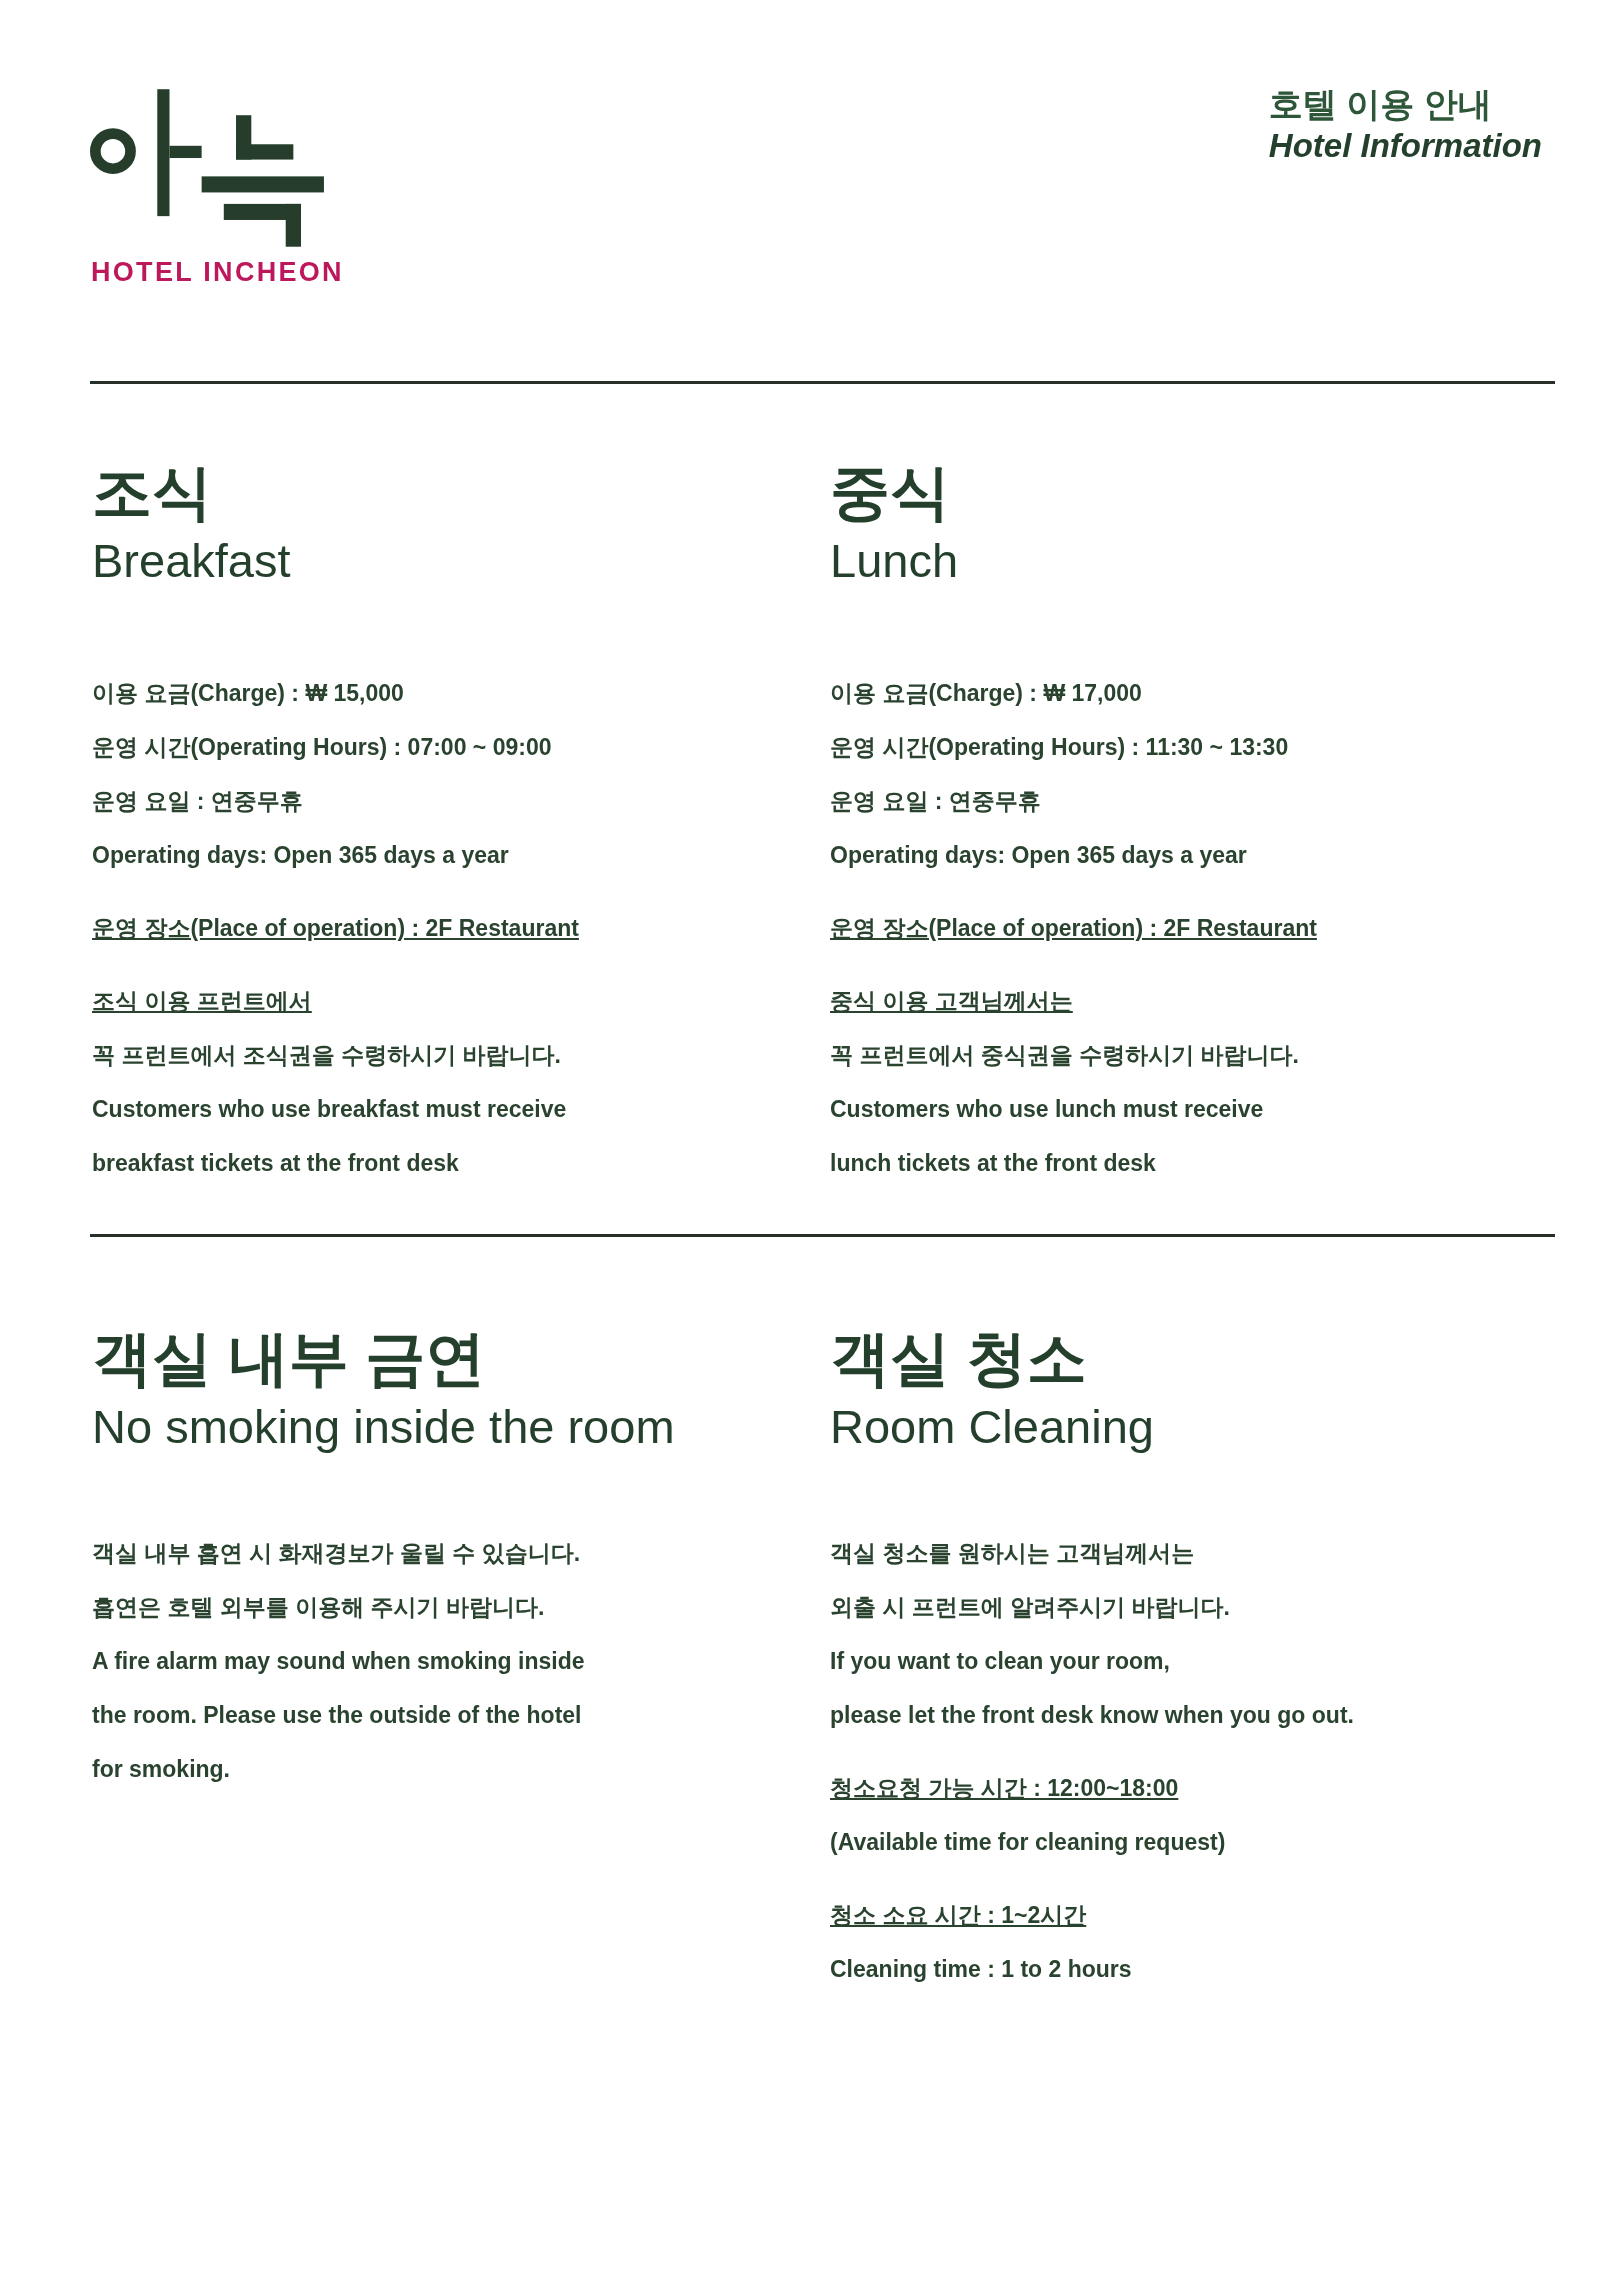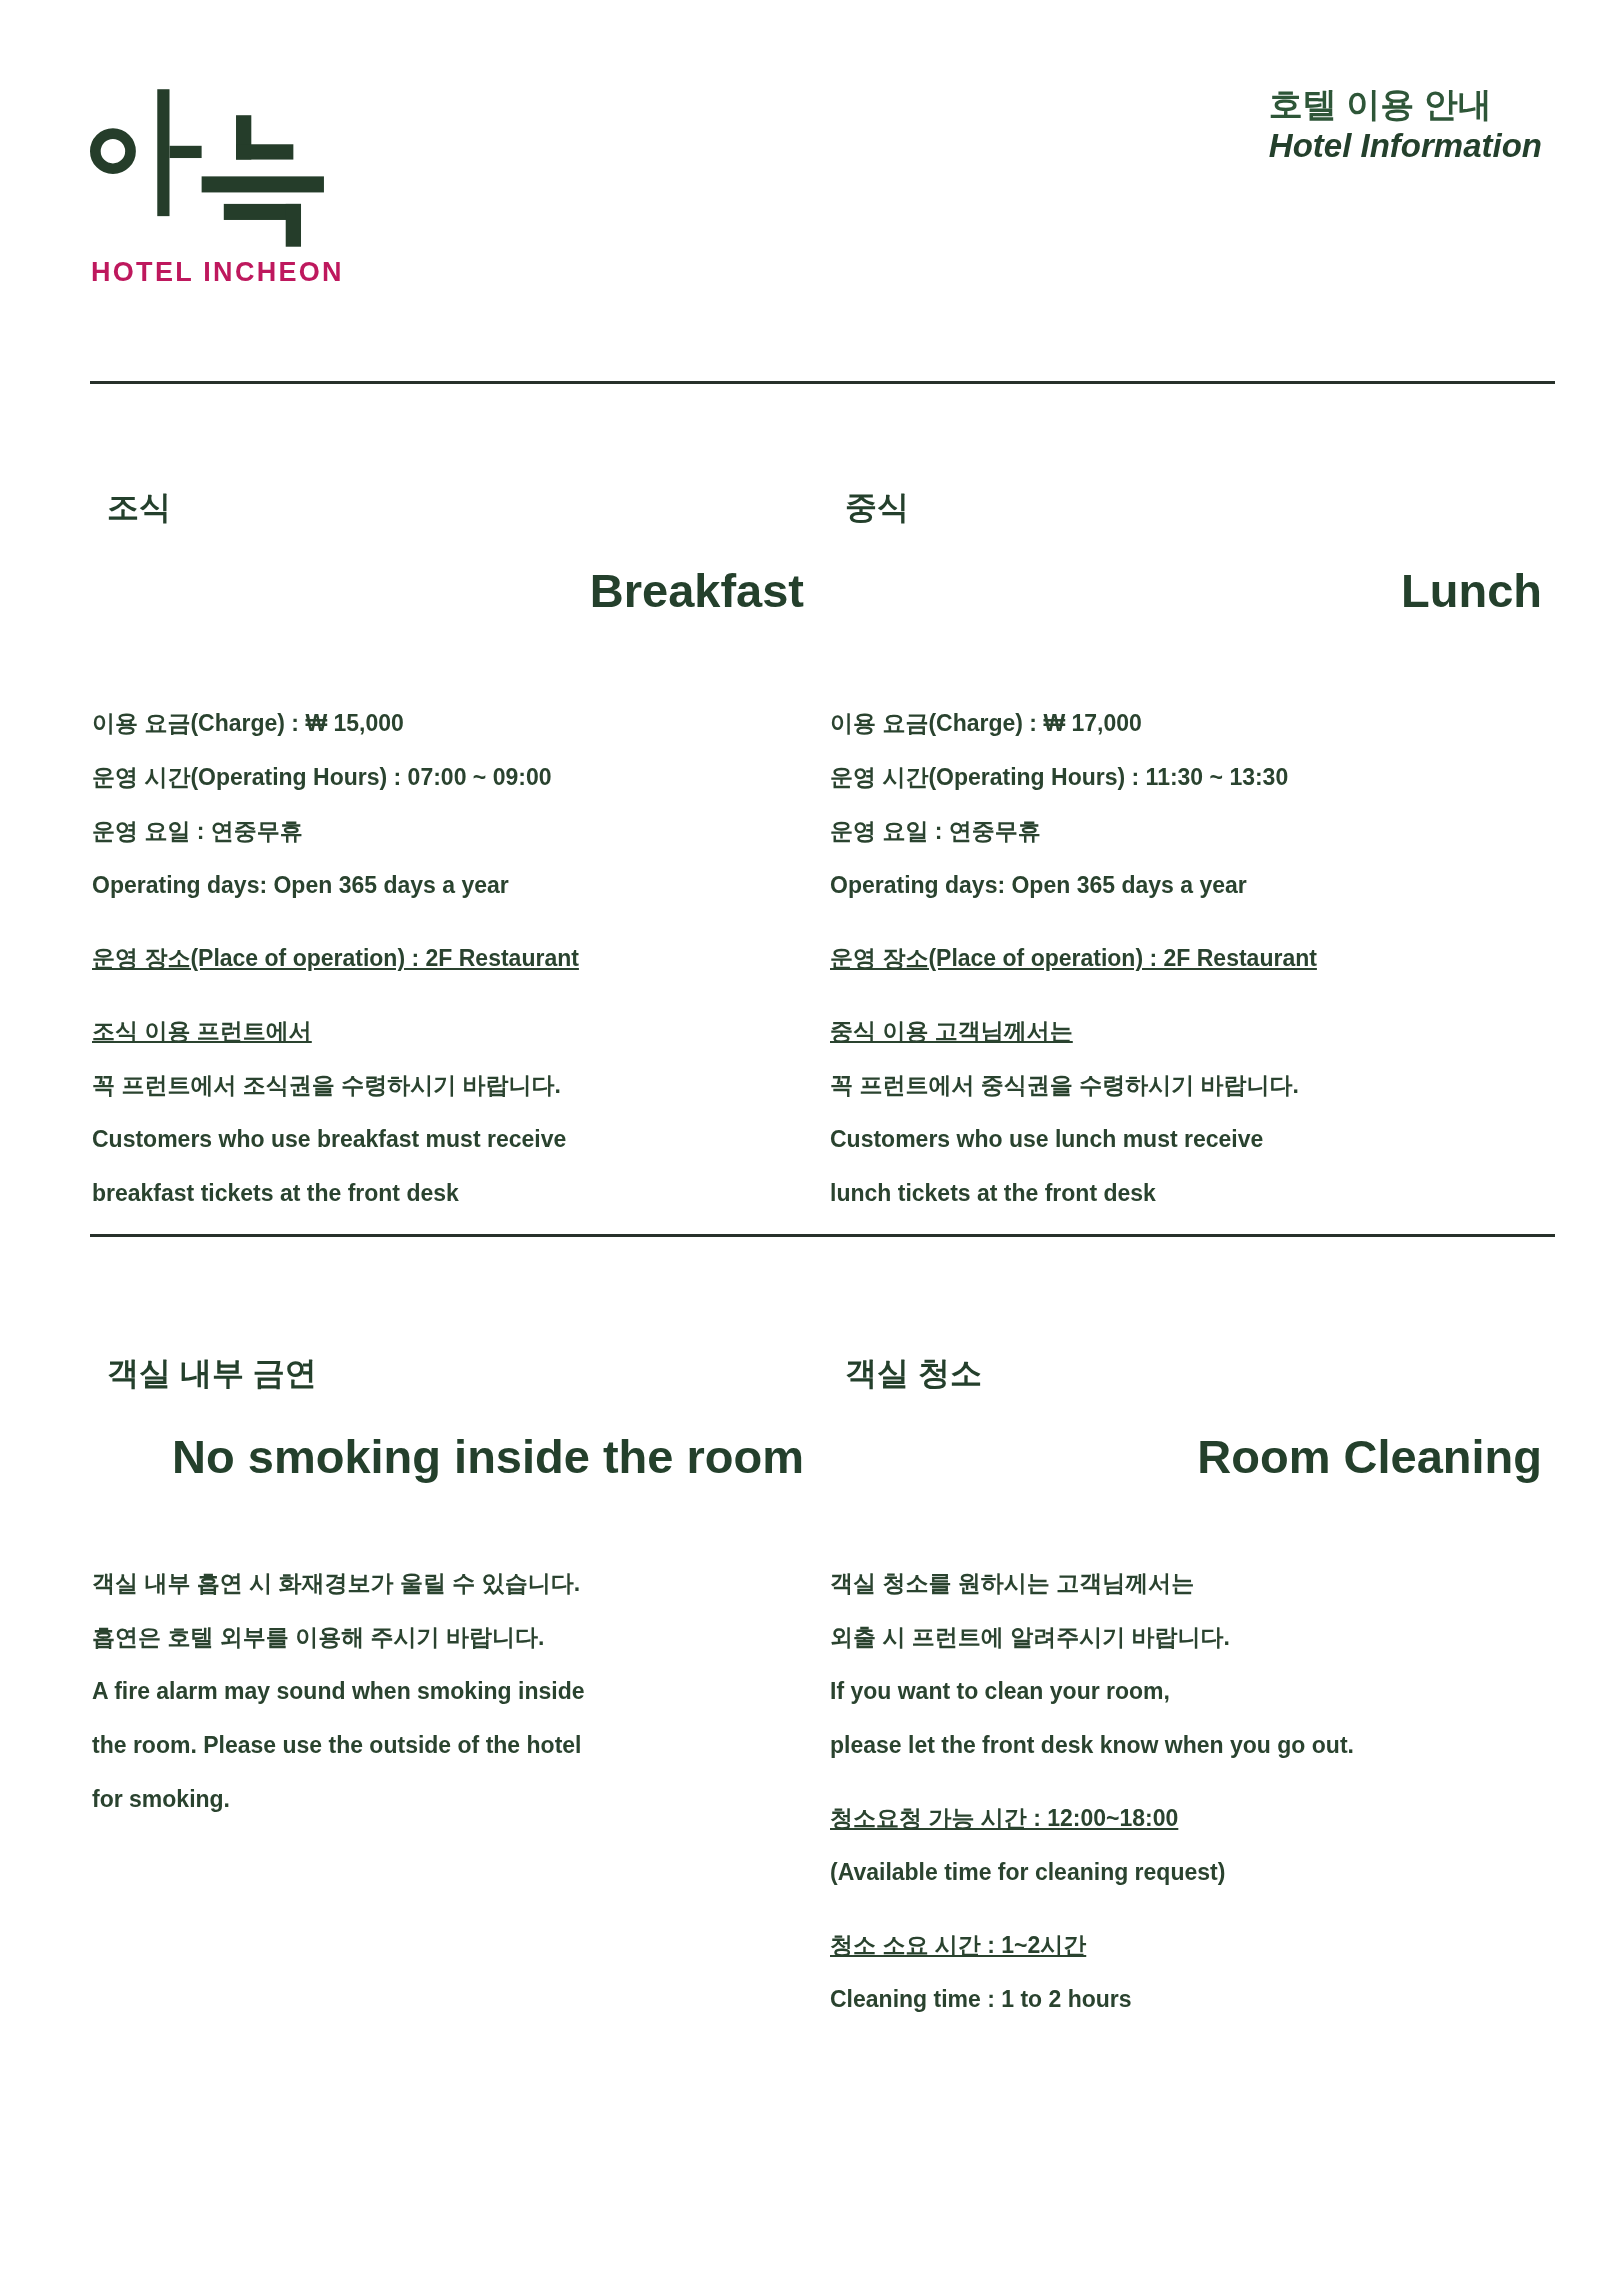--- a/index.html
+++ b/index.html
@@ -40,26 +40,26 @@
   .divider-2 { top:1234px; }
 
   
   .sec { position:absolute; width:712px; }
   .col1 { left:92px; }
   .col2 { left:830px; }
   .row1 { top:458px; }
   .row2 { top:1324px; }
 
   .title-kr {
-    font-size:32px; font-weight:bold; line-height:69px;
-    margin:15px; color:#24402c; white-space:nowrap;
+    font-size:60px; font-weight:bold; line-height:69px;
+    margin:0; color:#24402c; white-space:nowrap;
   }
   .title-en {
-    font-size:47px; font-weight:bold; line-height:67px;
-    margin:0; color:#24402c; white-space:nowrap;text-align:right;
+    font-size:47px; font-weight:normal; line-height:67px;
+    margin:0; color:#24402c; white-space:nowrap;
   }
 
   .body-r1 { margin-top:72px; }
   .body-r2 { margin-top:66px; }
 
   .line {
     font-size:23px; font-weight:bold; line-height:54px;
     margin:0; color:#2a432f; white-space:nowrap;
   }
   .gap { margin-top:19px;text-decoration:underline; }

